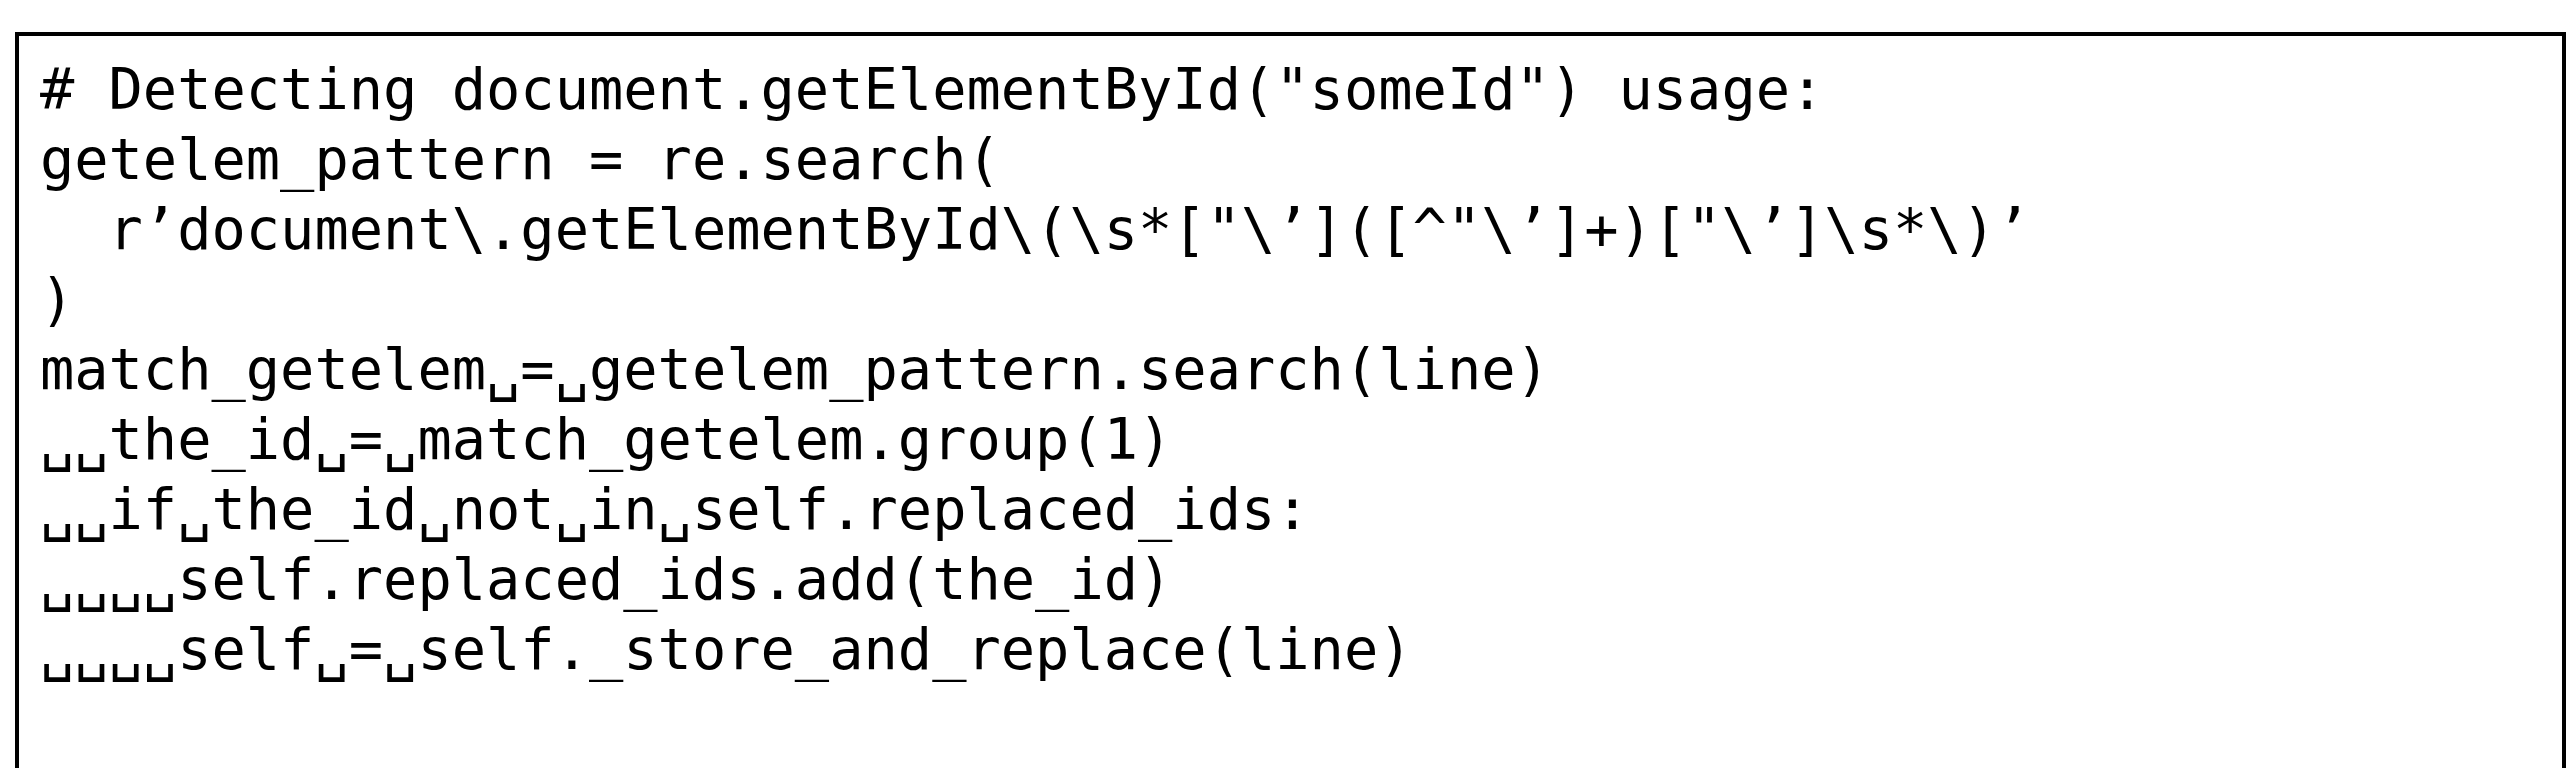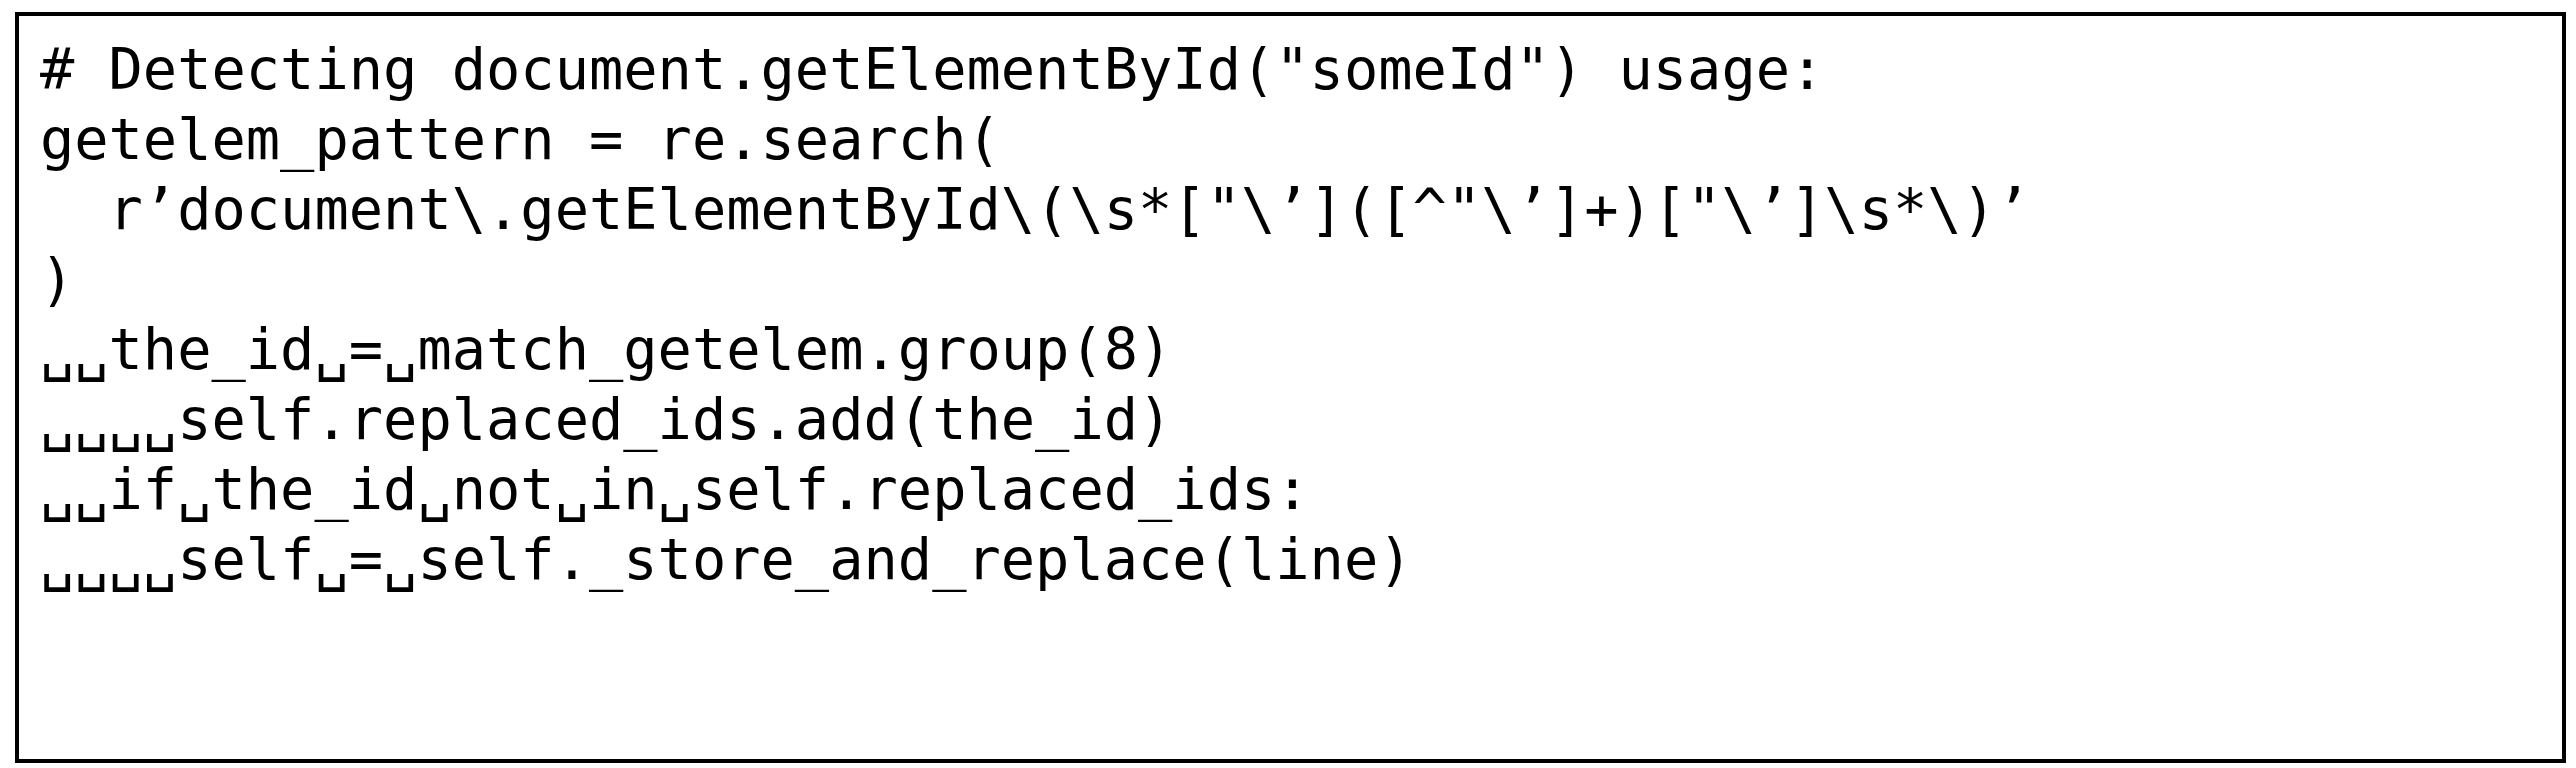--- a/index.html
+++ b/index.html
@@ -8,20 +8,21 @@
     background: #ffffff;
     width: 2576px;
     height: 769px;
     overflow: hidden;
   }
   .page {
     position: relative;
     width: 2576px;
     height: 639px;
     background: #ffffff;
+    margin-top: 20px;
   }
   .listing-frame {
     position: absolute;
     left: 14.5px;
     top: 11.5px;
     width: 2551px;
     height: 751px;
     box-sizing: border-box;
     border: 4.6px solid #000000;
     background: #ffffff;
@@ -42,20 +43,21 @@
 </head>
 <body>
 
 <div class="page">
   <div class="listing-frame">
     <div class="code-block">
       <div class="code-line"># Detecting document.getElementById("someId") usage:</div>
       <div class="code-line">getelem_pattern = re.search(</div>
       <div class="code-line">  r’document\.getElementById\(\s*["\’]([^"\’]+)["\’]\s*\)’</div>
       <div class="code-line">)</div>
-      <div class="code-line">␣␣the_id␣=␣match_getelem.group(8)</div>
+      <div class="code-line">match_getelem␣=␣getelem_pattern.search(line)</div>
+      <div class="code-line">␣␣the_id␣=␣match_getelem.group(1)</div>
+      <div class="code-line">␣␣if␣the_id␣not␣in␣self.replaced_ids:</div>
       <div class="code-line">␣␣␣␣self.replaced_ids.add(the_id)</div>
-      <div class="code-line">␣␣if␣the_id␣not␣in␣self.replaced_ids:</div>
       <div class="code-line">␣␣␣␣self␣=␣self._store_and_replace(line)</div>
     </div>
   </div>
 </div>
 
 
 </body></html>

